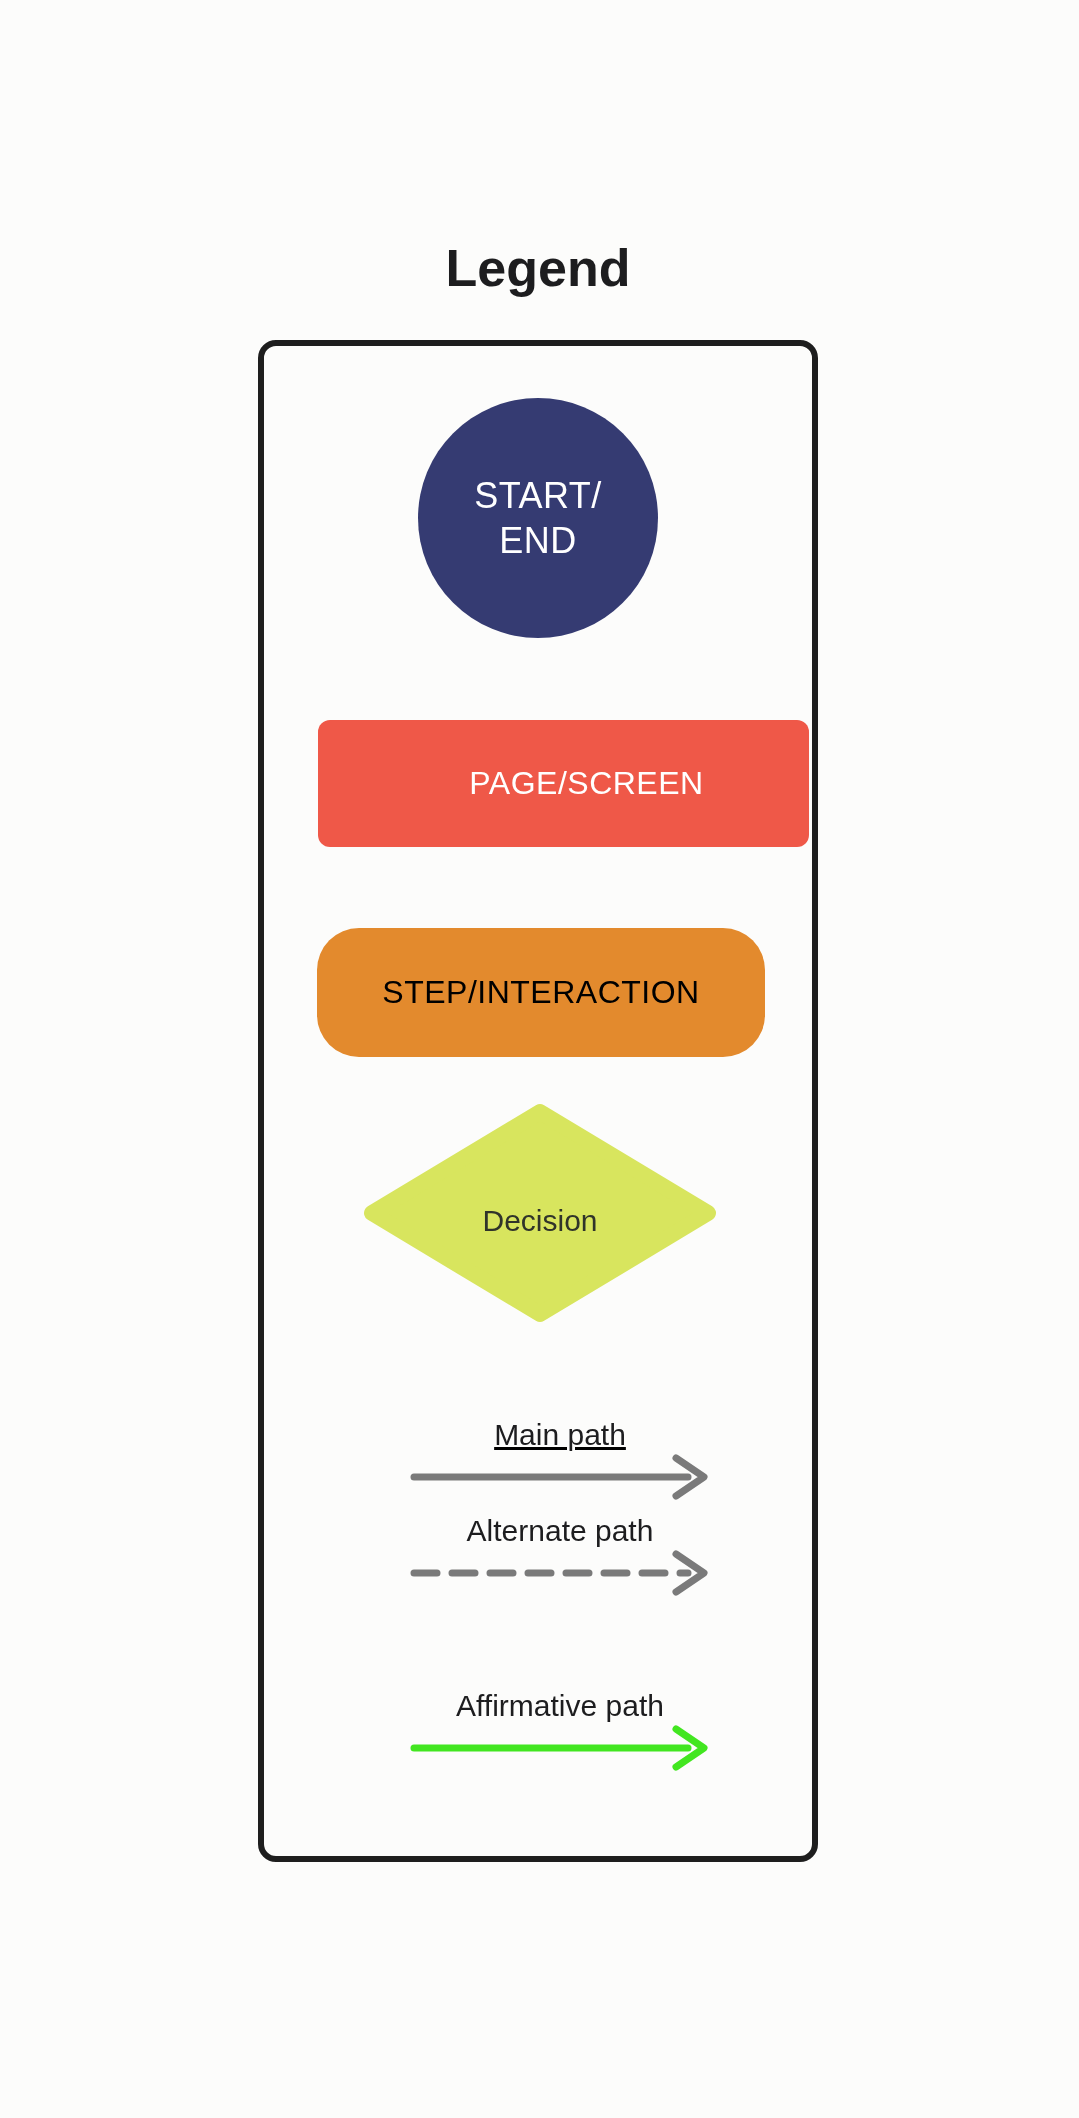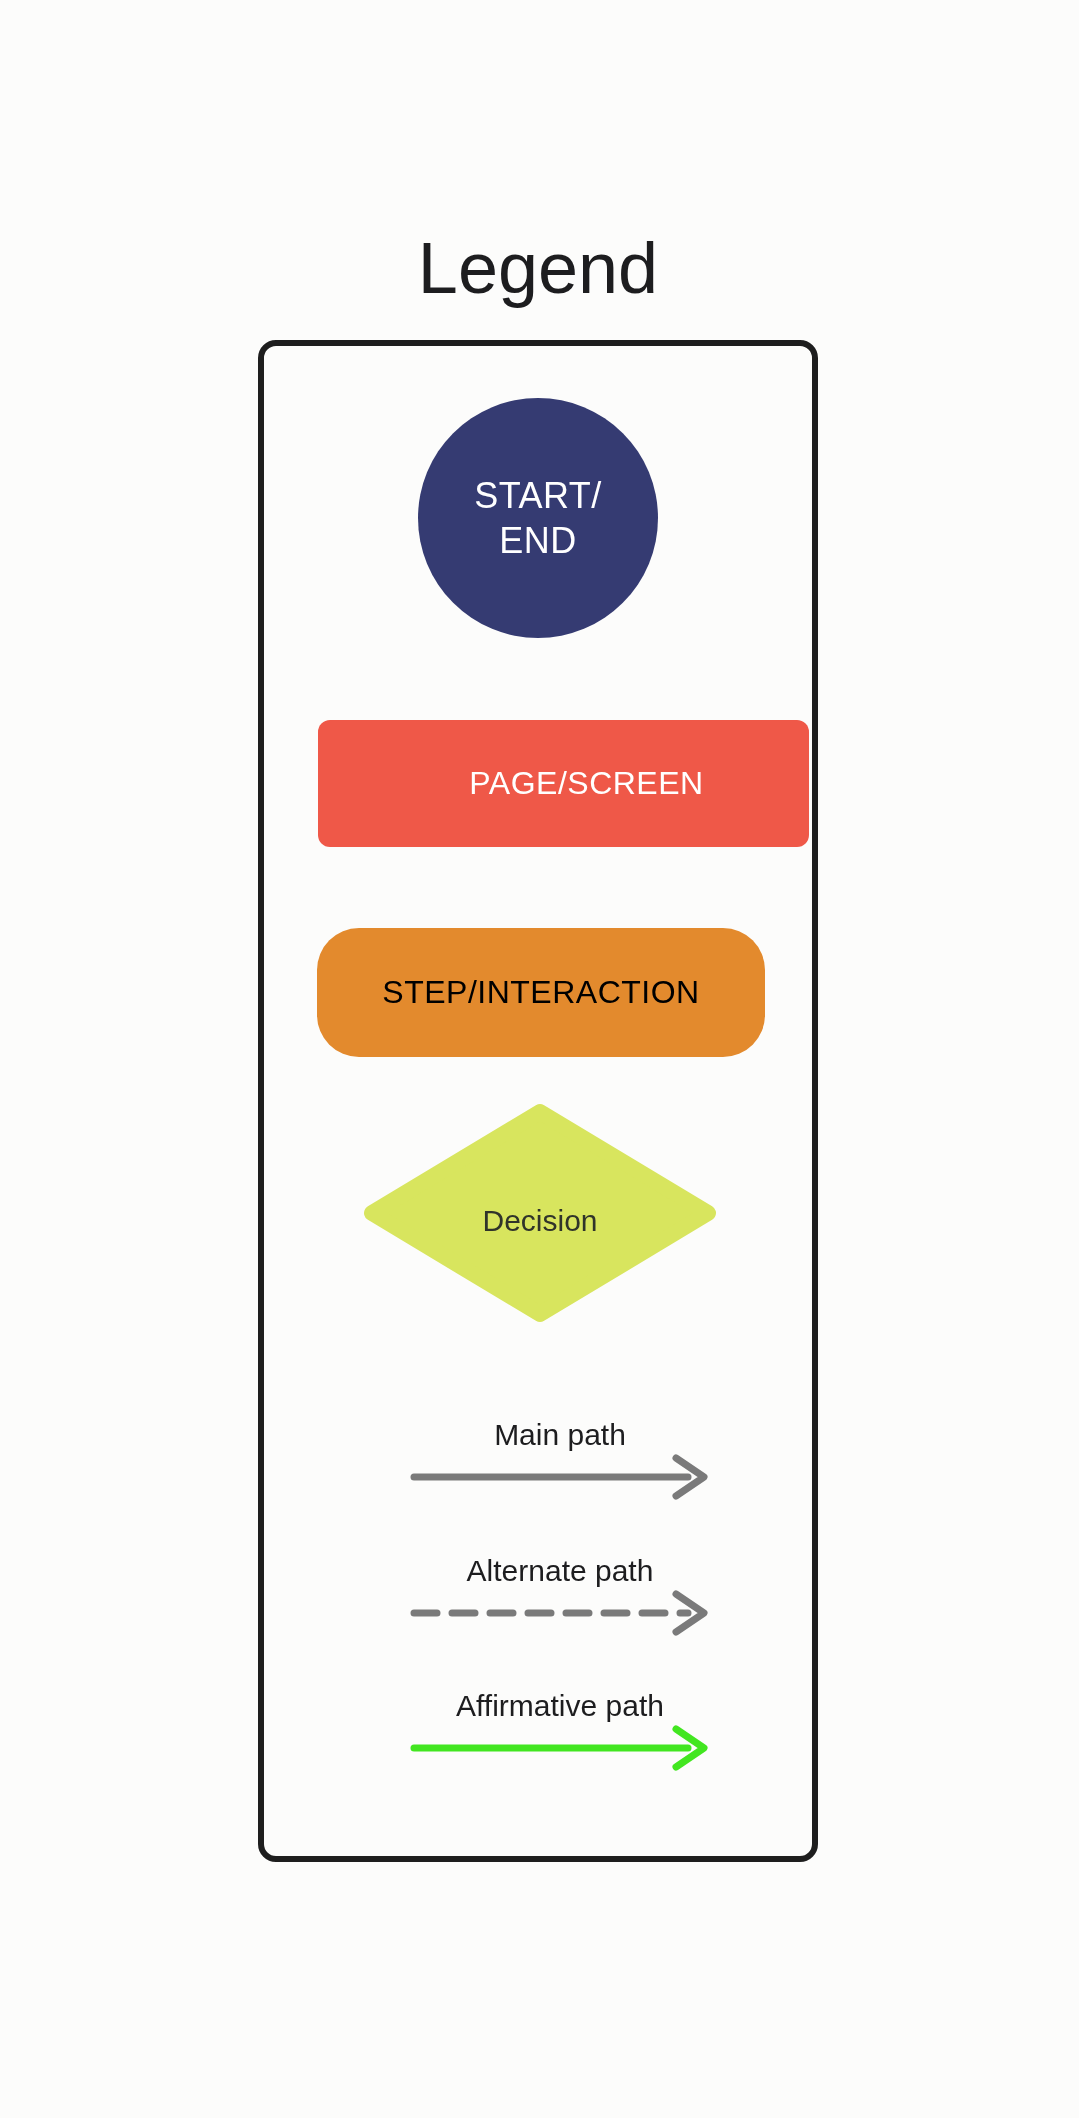--- a/index.html
+++ b/index.html
@@ -11,23 +11,23 @@
     height: 2118px;
     overflow: hidden;
   }
 
   .figure-title {
     position: absolute;
     left: 258px;
     top: 236px;
     width: 560px;
     text-align: center;
-    font-size: 72px;
+    font-size: 52px;
     line-height: 64px;
-    font-weight: 400;
+    font-weight: 700;
     color: #1d1d1f;
   }
 
   .legend-box {
     position: absolute;
     left: 258px;
     top: 340px;
     width: 560px;
     height: 1522px;
     border: 6px solid #1e1e1e;
@@ -102,22 +102,22 @@
     font-size: 30px;
     margin-top: 16px;
   }
 
   .arrow-row {
     position: absolute;
     left: 146px;
     width: 300px;
     text-align: center;
   }
-  .arrow-row-1 { top: 1071px; }
-  .arrow-row-2 { top: 1167px; margin-top: 40px; }
+  .arrow-row-1 { top: 1071px; text-decoration: underline; }
+  .arrow-row-2 { top: 1167px; }
   .arrow-row-3 { top: 1342px; }
   .arrow-row-4 { top: 1374px; }
 
   .arrow-label {
     font-size: 30px;
     line-height: 36px;
     font-weight: 500;
     color: #1d1d1f;
     white-space: nowrap;
   }

